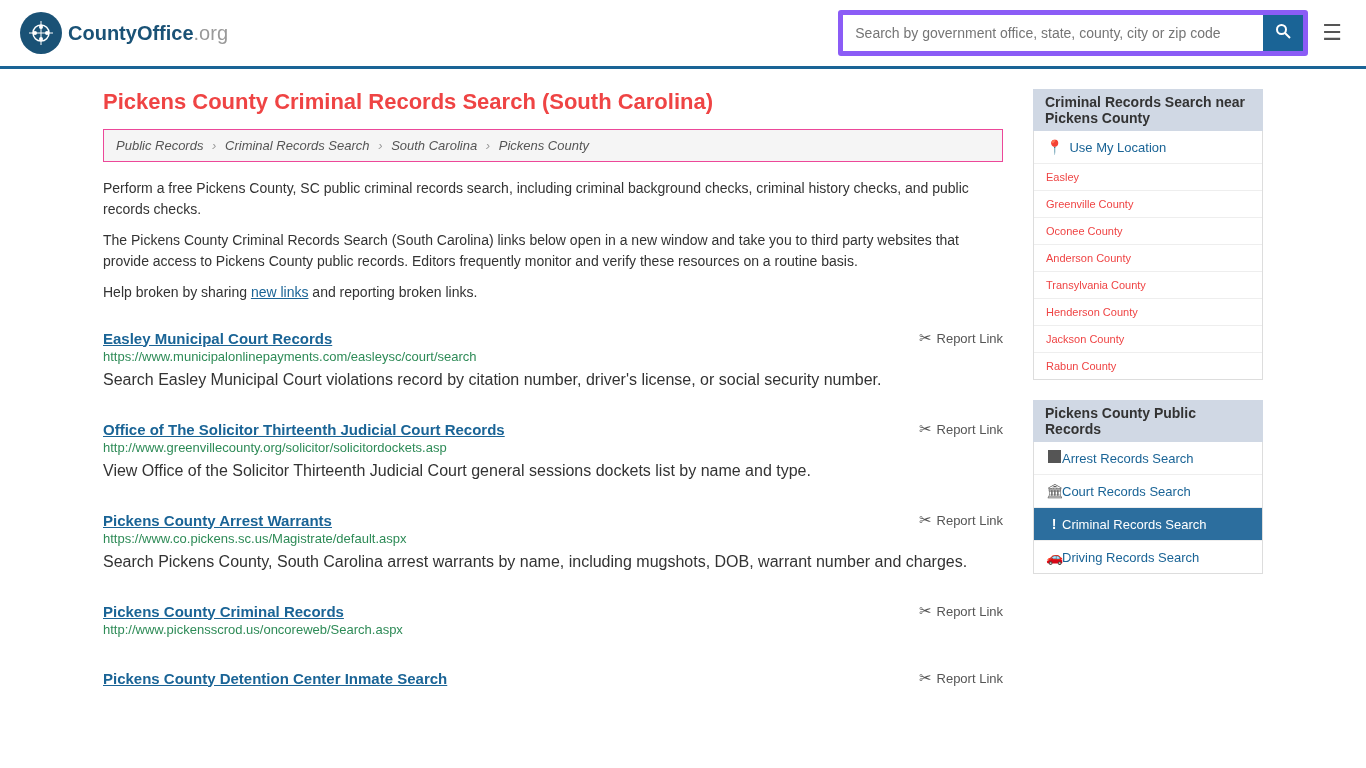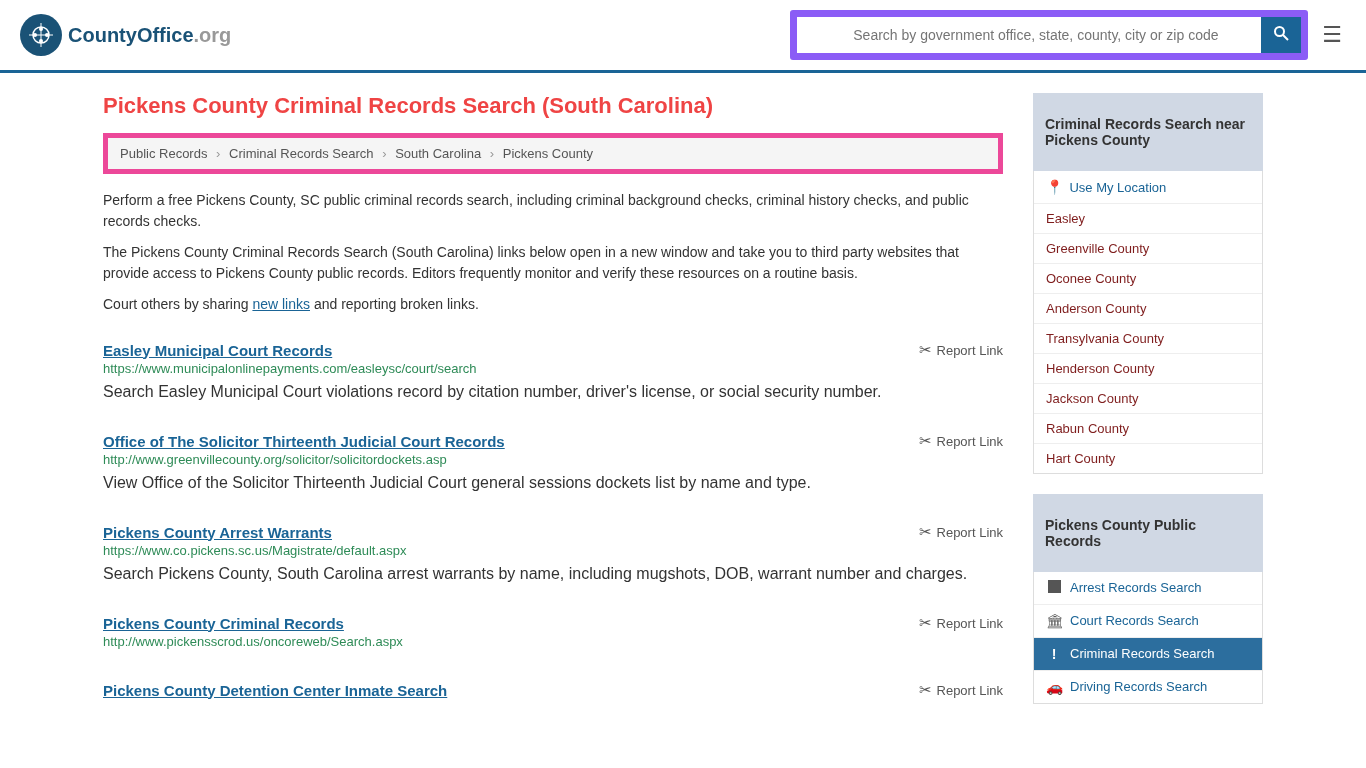--- a/index.html
+++ b/index.html
@@ -30,34 +30,33 @@
       color: white;
       font-size: 18px;
     }
     .logo-text {
       font-size: 20px;
       font-weight: bold;
       color: #1a5276;
     }
     .logo-text span {
       color: #999;
-      font-weight: bold;
+      font-weight: normal;
     }
     .header-right {
       display: flex;
       align-items: center;
       gap: 10px;
     }
     .search-bar {
       display: flex;
       align-items: center;
-      border: 7px solid #8b5cf6;
+      border: 5px solid #8b5cf6;
       border-radius: 3px;
       overflow: hidden;
-      padding-left: 44px;
     }
     .search-bar input {
       width: 420px;
       padding: 8px 12px;
       border: none;
       outline: none;
       font-size: 14px;
       color: #999;
     }
     .search-bar button {
@@ -93,25 +92,26 @@
     .page-title {
       font-size: 22px;
       font-weight: bold;
       color: #ef4444;
       margin-bottom: 14px;
     }
 
     
     .breadcrumb {
       background: #f5f5f5;
-      border: 5px solid #ec4899;
+      border: 1px solid #ec4899;
       padding: 8px 12px;
       margin-bottom: 16px;
       font-size: 13px;
       color: #555;
+      font-style: italic;
     }
     .breadcrumb a {
       color: #555;
       text-decoration: none;
     }
     .breadcrumb .sep { margin: 0 5px; color: #999; }
 
     
     .description p {
       margin-bottom: 10px;
@@ -168,33 +168,33 @@
     
     .sidebar {
       width: 230px;
       flex-shrink: 0;
     }
     .sidebar-section {
       margin-bottom: 20px;
     }
     .sidebar-header {
       background: #d0d8e4;
-      padding: 23px 12px;
+      padding: 5px 12px;
       font-weight: bold;
       font-size: 14px;
       color: #333;
       margin-bottom: 0;
     }
     .sidebar-list {
       border: 1px solid #ddd;
       border-top: none;
     }
     .sidebar-list-item {
       display: flex;
-      gap: 8px;
+      align-items: center;
       padding: 8px 12px;
       border-bottom: 1px solid #eee;
       cursor: pointer;
       font-size: 13px;
       color: #1a6496;
       text-decoration: none;
     }
     .sidebar-list-item:last-child {
       border-bottom: none;
     }
@@ -214,22 +214,22 @@
     .sidebar-list-item.active .sidebar-icon {
       color: white;
     }
 
     
     .location-item {
       display: block;
       padding: 7px 12px;
       border-bottom: 1px solid #eee;
       cursor: pointer;
-      font-size: 13px;
-      color: #7f1d1d;
+      font-size: 11px;
+      color: #ef4444;
       text-decoration: none;
     }
     .location-item:last-child { border-bottom: none; }
 
     .use-location {
       display: flex;
       align-items: center;
       gap: 6px;
       padding: 8px 12px;
       border-bottom: 1px solid #eee;
@@ -302,21 +302,21 @@
       <a href="#">South Carolina</a>
       <span class="sep">›</span>
       <span>Pickens County</span>
     </div>
 
     
     <div class="description">
       <p>Perform a free Pickens County, SC public criminal records search, including criminal background checks, criminal history checks, and public records checks.</p>
       <p>The Pickens County Criminal Records Search (South Carolina) links below open in a new window and take you to third party websites that provide access to Pickens County public records. Editors frequently monitor and verify these resources on a routine basis.</p>
       <p>
-        <span>Court others by sharing </span><a href="#">new links</a><span> and reporting broken links.</span>
+        <span>Help broken by sharing </span><a href="#">new links</a><span> and reporting broken links.</span>
       </p>
     </div>
 
     <br>
 
     
     <div class="result-item">
       <div class="result-header">
         <a class="result-title" href="#">Easley Municipal Court Records</a>
         <div class="report-link">
@@ -389,21 +389,20 @@
           <span>Use My Location</span>
         </div>
         <a class="location-item" href="#">Easley</a>
         <a class="location-item" href="#">Greenville County</a>
         <a class="location-item" href="#">Oconee County</a>
         <a class="location-item" href="#">Anderson County</a>
         <a class="location-item" href="#">Transylvania County</a>
         <a class="location-item" href="#">Henderson County</a>
         <a class="location-item" href="#">Jackson County</a>
         <a class="location-item" href="#">Rabun County</a>
-        <a class="location-item" href="#">Hart County</a>
       </div>
     </div>
 
     <div class="sidebar-section">
       <div class="sidebar-header">Pickens County Public Records</div>
       <div class="sidebar-list">
 
         <div class="sidebar-list-item">
           <span class="sidebar-icon">
             <span class="icon-square" style="background:#555; width:13px; height:13px; display:inline-block;"></span>

